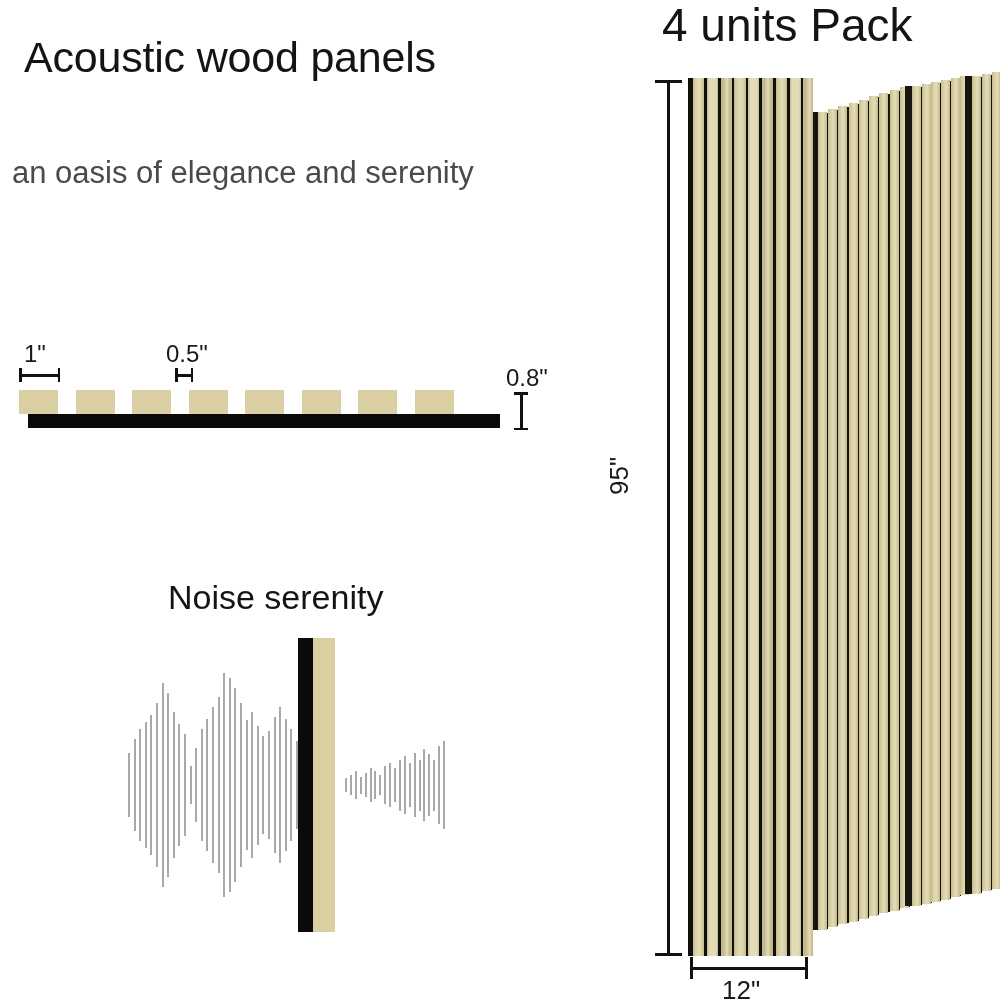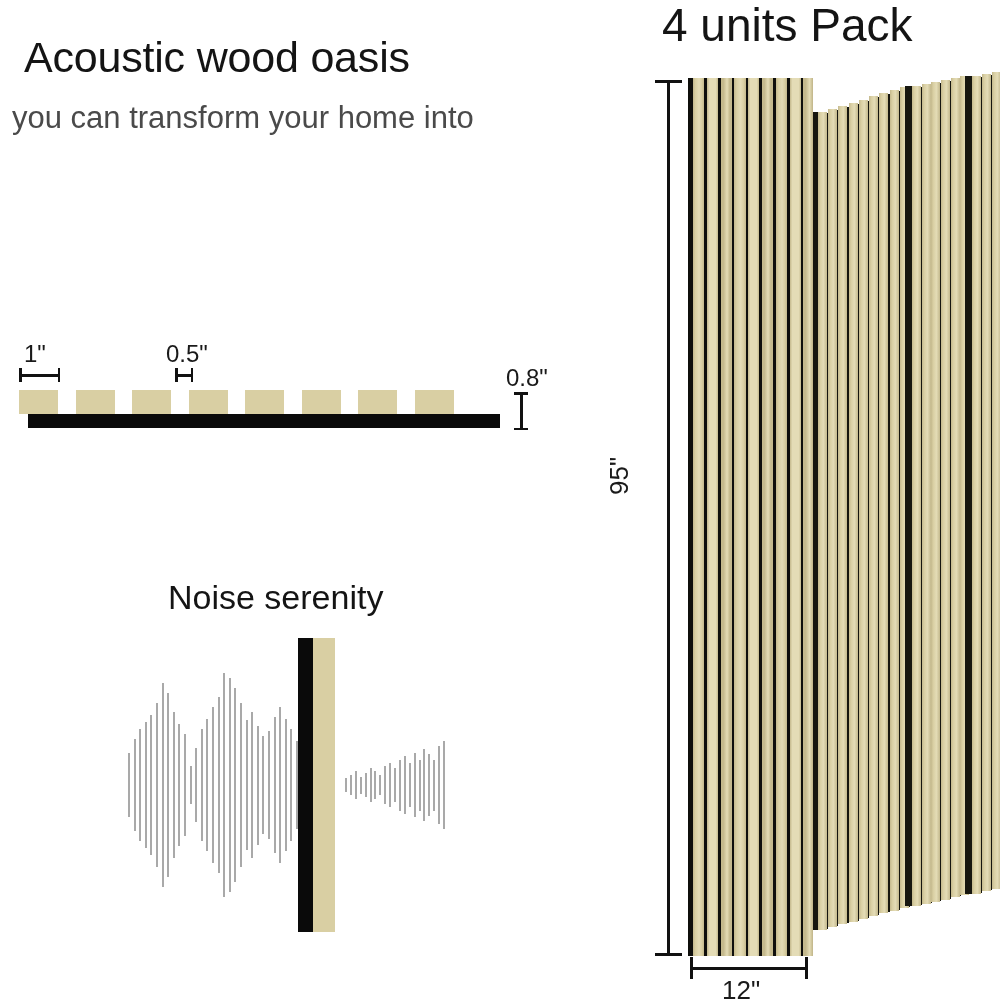--- a/index.html
+++ b/index.html
@@ -94,22 +94,22 @@
   #label-12{
     position:absolute;left:722px;top:975px;
     font-size:26px;color:#1a1a1a;white-space:nowrap;
   }
 </style>
 </head>
 <body>
 
 <div class="stage">
 
-  <div id="headline">Acoustic wood oasis</div>
-  <div id="subline1">you can transform your home into</div>
+  <div id="headline">Acoustic wood panels</div>
+  <div id="subline2">an oasis of elegance and serenity</div>
 
   <div id="crosssection">
     <div class="dimlabel" id="lbl-1in" style="left:24px;top:10px;">1"</div>
     <div class="caliper-h" id="cal-1in" style="left:19px;top:38px;width:41px;">
       <div class="bar"></div>
         <div class="tick l"></div>
         <div class="tick r"></div>
     </div>
 
     <div class="dimlabel" id="lbl-half" style="left:166px;top:10px;">0.5"</div>

